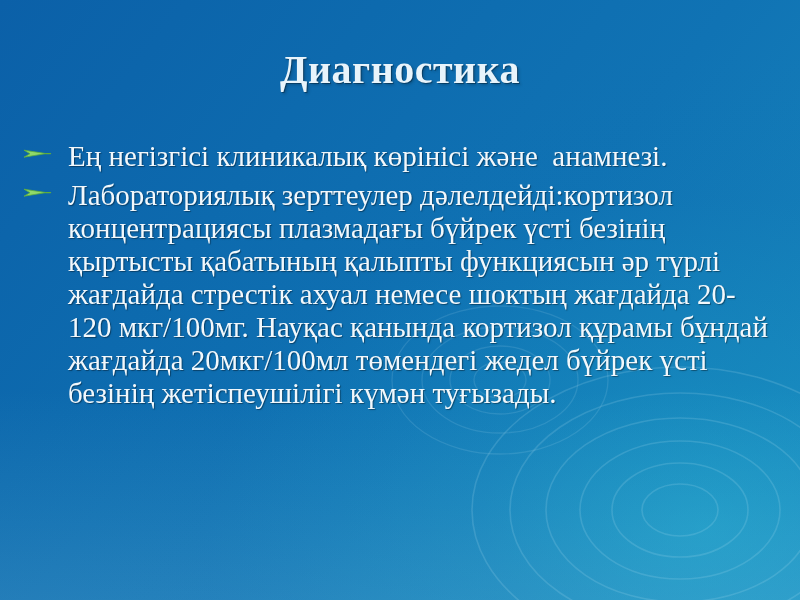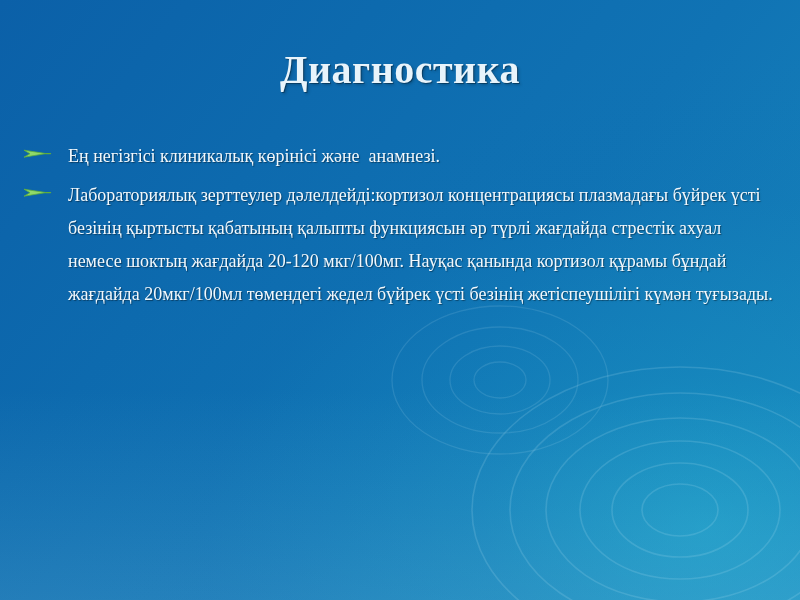--- a/index.html
+++ b/index.html
@@ -76,21 +76,21 @@
     flex: 0 0 auto;
     width: 46px;
     padding-top: 6px;
     text-align: left;
   }
   .bullet-marker svg { display: block; }
 
   .bullet-text {
     flex: 1 1 auto;
     color: #f2f8fc;
-    font-size: 18px;
+    font-size: 29px;
     line-height: 33px;
     text-shadow: 1px 1px 0 rgba(0,0,0,0.26), 1px 1px 2px rgba(0,0,0,0.18);
     white-space: pre-wrap;
   }
 </style>
 </head>
 <body>
 
 <div id="slide">
 

